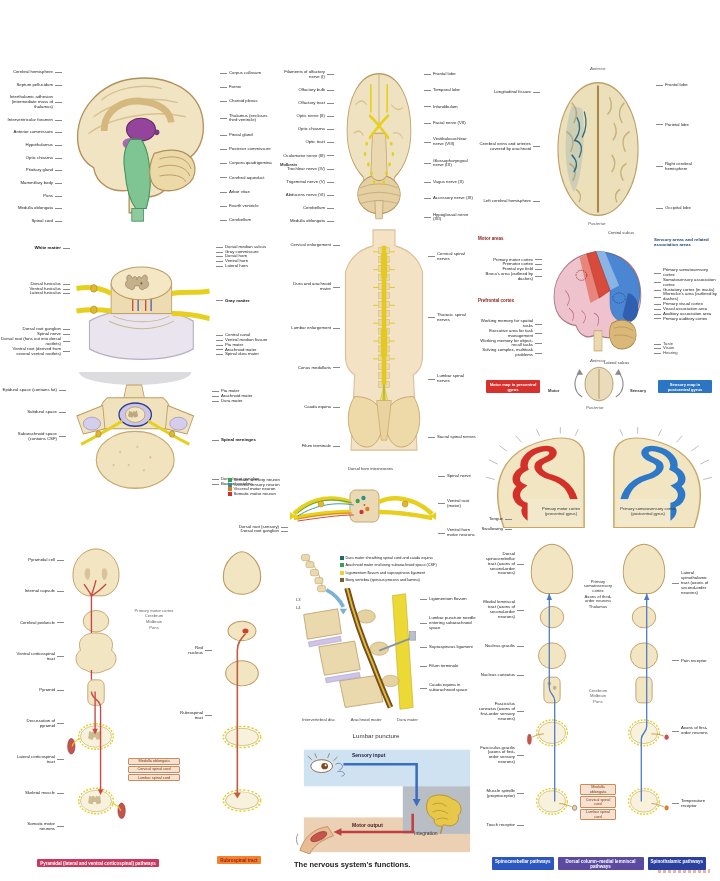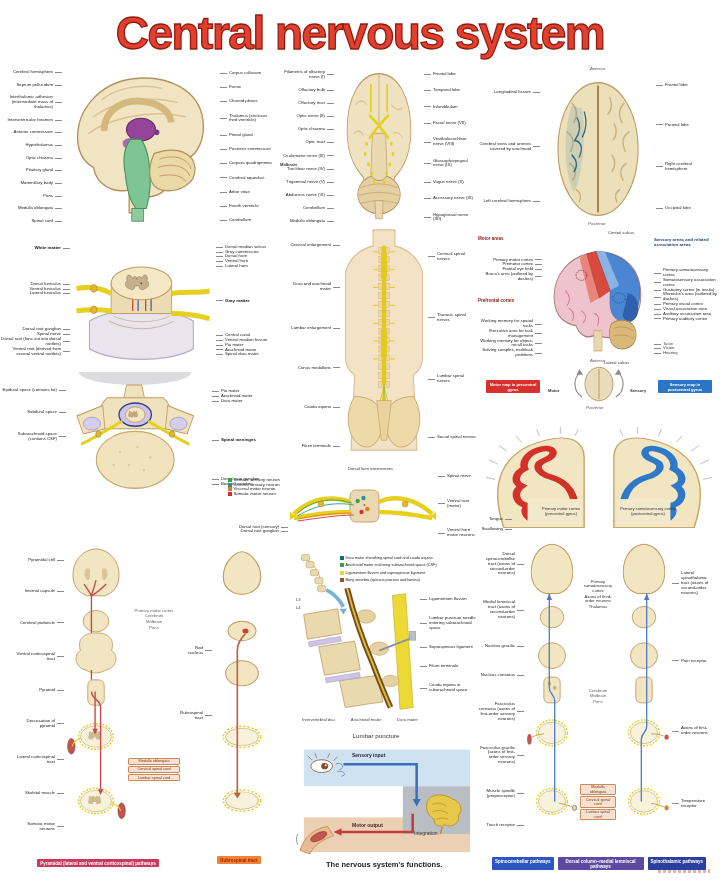--- a/index.html
+++ b/index.html
@@ -30,21 +30,20 @@
   .mapbox{position:absolute;font-size:4.1px;font-weight:bold;color:#fff;text-align:center;padding:1.5px 2px;border-radius:1px;width:50px;}
   .ovl{position:absolute;font-size:4.1px;color:#333;}
   .wm{position:absolute;left:658px;top:869px;width:52px;height:4px;opacity:.75;
       background:repeating-linear-gradient(90deg,#e09a90 0 3px,rgba(255,255,255,0) 3px 5px);}
   svg{display:block;flex:none;}
 </style>
 </head>
 <body>
 
 <div id="poster">
-  <div class="title">Central nervous system</div>
   <div class="wm"></div>
 
   <section class="panel" style="left:0px;top:66px;width:278px;height:162px;">
     <div class="lblcol col-l" style="width:62px;">
 
     <div class="li">
           <span class="lt">Cerebral hemisphere</span>
         </div>
         <div class="li">
           <span class="lt">Septum pellucidum</span>
@@ -956,21 +955,21 @@
       <polygon points="50,90 50,98 42,94" fill="#c04040"></polygon>
       <g>
         <path d="M8,114 C12,100 22,90 36,88 L42,98 C32,102 22,108 18,118 Z" fill="#e8bc94" stroke="#c08a5c" stroke-width="0.9"></path>
         <ellipse cx="27" cy="99" rx="9" ry="4" fill="#c4554e" stroke="#8a3028" stroke-width="0.6" transform="rotate(-28 27 99)"></ellipse>
         <path d="M6,96 C4,100 4,104 6,108" fill="none" stroke="#888" stroke-width="0.9"></path>
       </g>
     </svg>
     <div class="ovl" style="left:62px;top:6px;font-size:5px;font-weight:bold;color:#224;">Sensory input</div>
     <div class="ovl" style="left:124px;top:84px;font-size:5px;color:#333;">Integration</div>
     <div class="ovl" style="left:62px;top:76px;font-size:5px;font-weight:bold;color:#422;">Motor output</div>
-    <div class="bigcap" style="position:absolute;left:0px;top:114px;width:188px;text-align:left;padding-left:4px;margin-left:32px;">The nervous system's functions.</div>
+    <div class="bigcap" style="position:absolute;left:0px;top:114px;width:188px;text-align:left;padding-left:4px;">The nervous system's functions.</div>
   </section>
 
   <section class="panel" style="left:478px;top:540px;width:242px;height:338px;">
     <div class="lblcol col-l" style="width:46px;height:300px;">
 
     <div class="li">
           <span class="lt">Dorsal spinocerebellar tract (axons of second-order neurons)</span>
         </div>
         <div class="li">
           <span class="lt">Medial lemniscal tract (axons of second-order neurons)</span>

